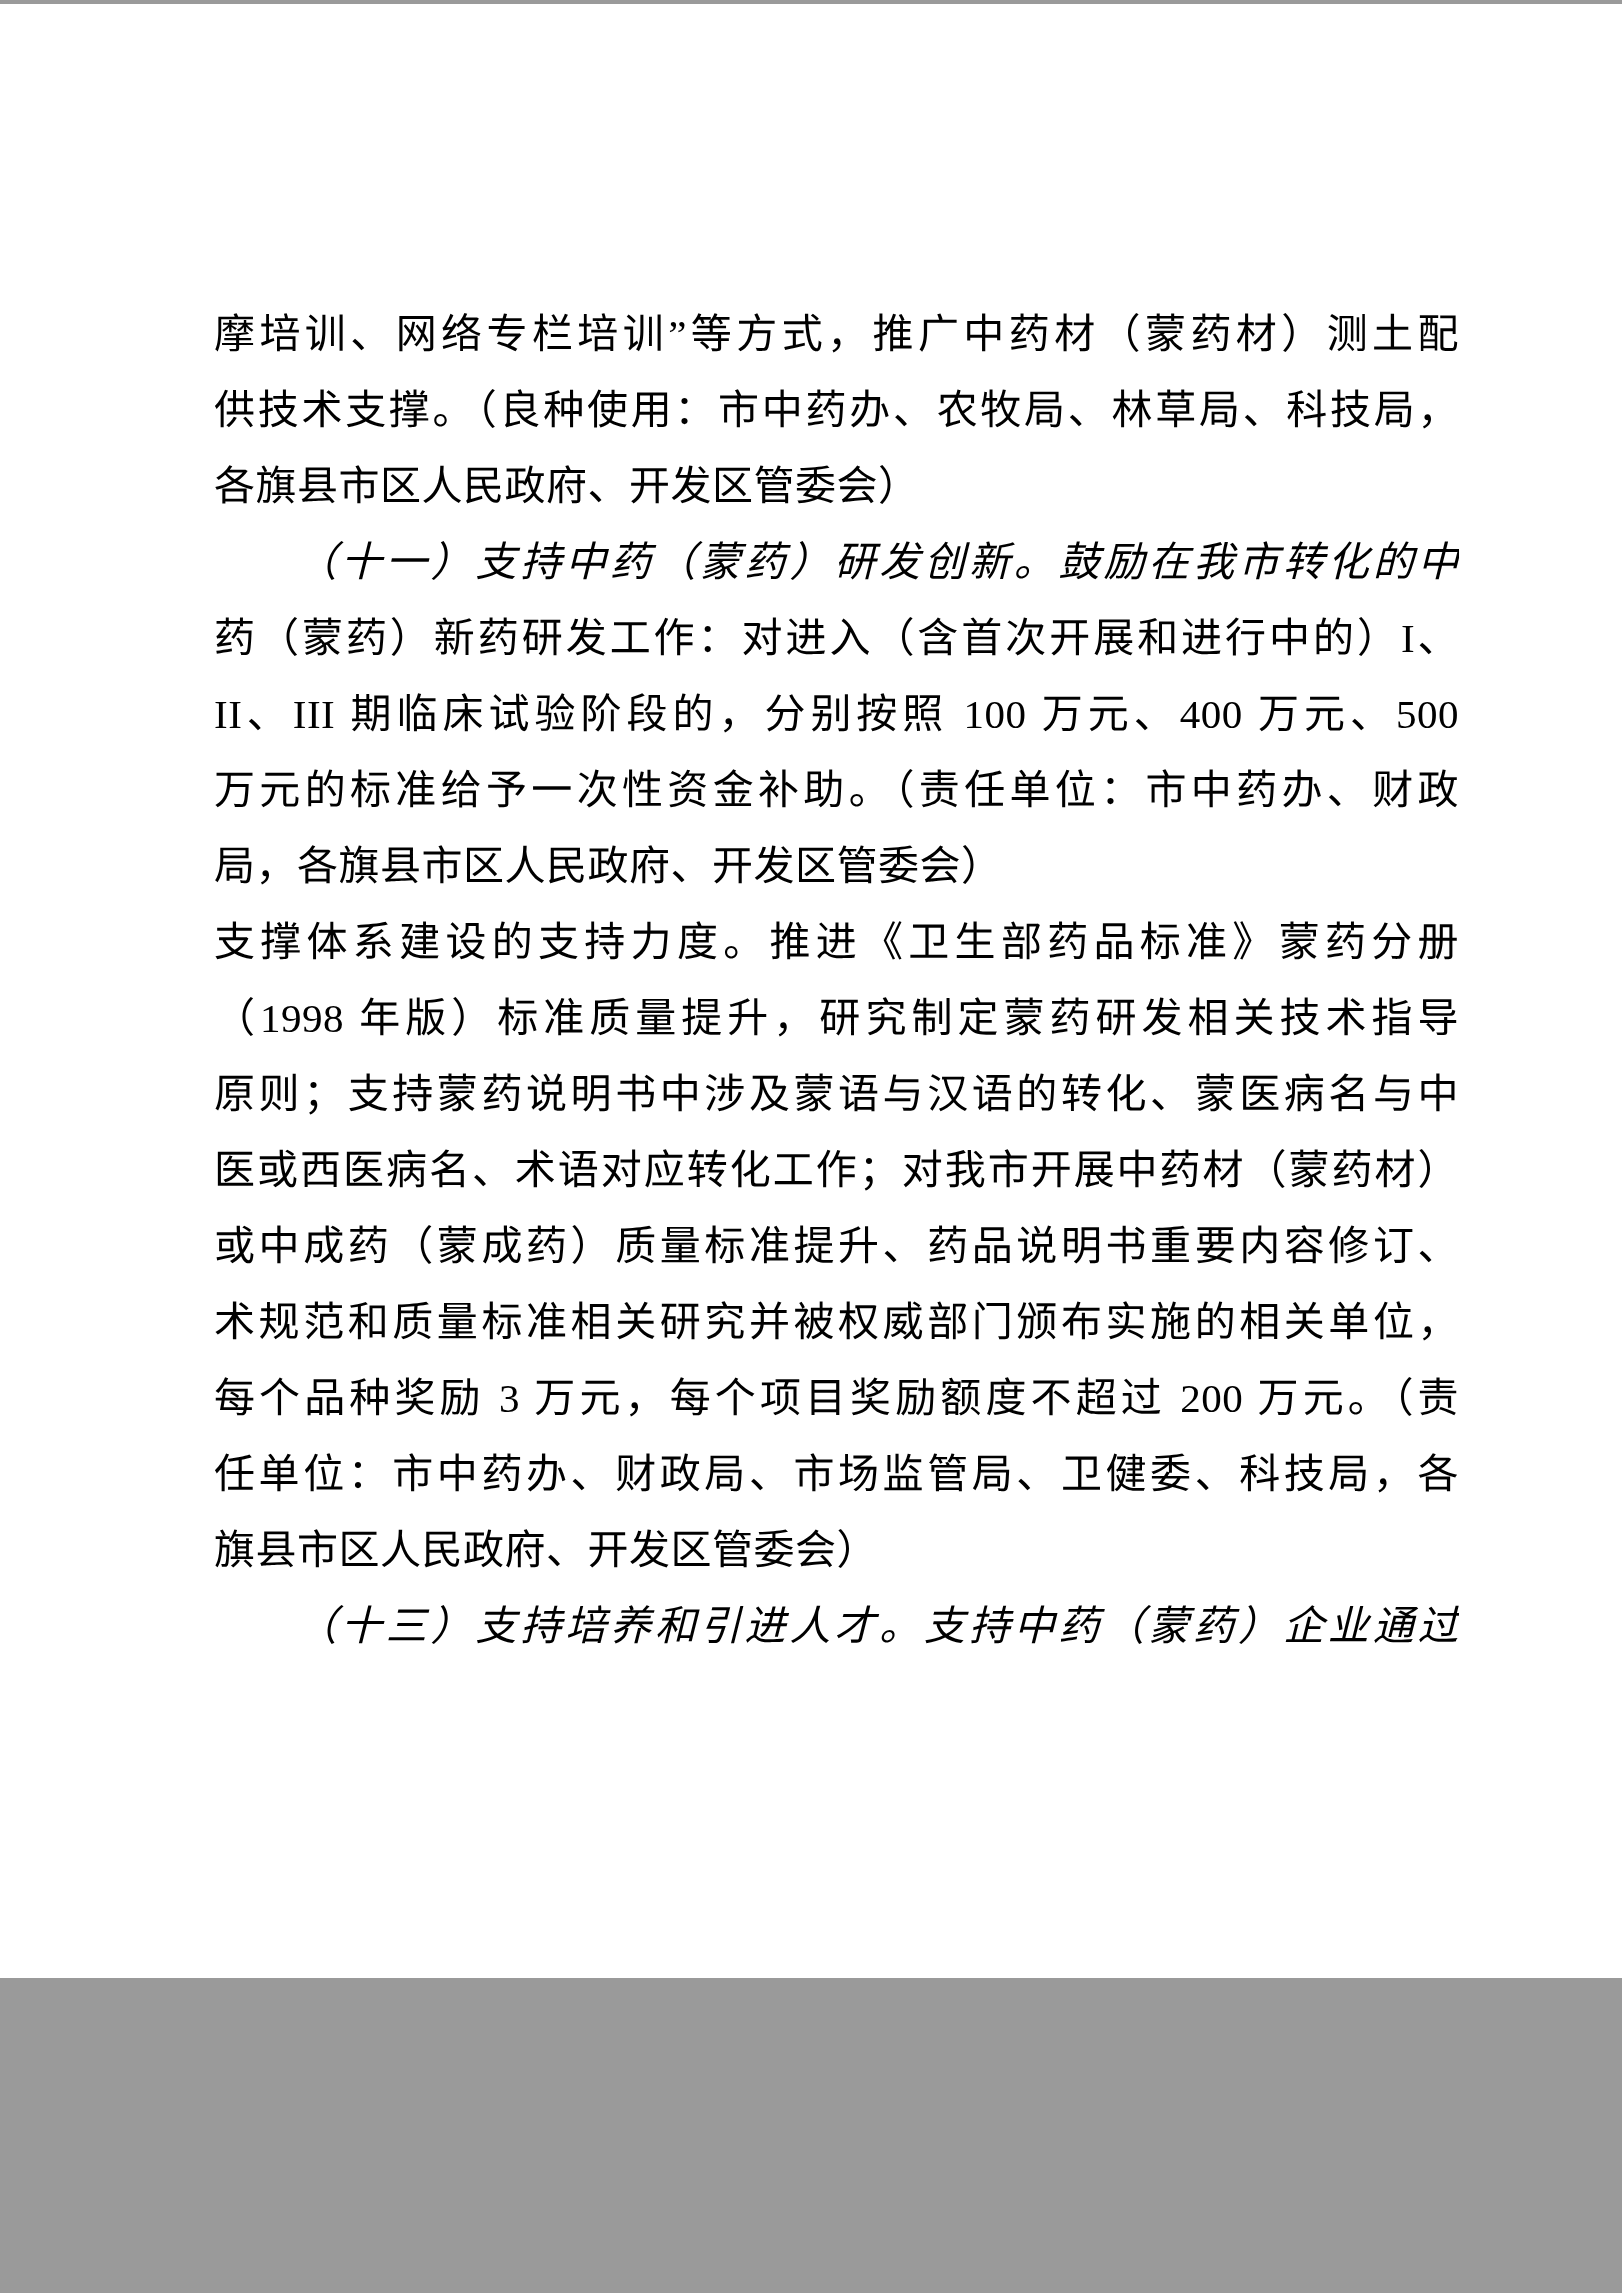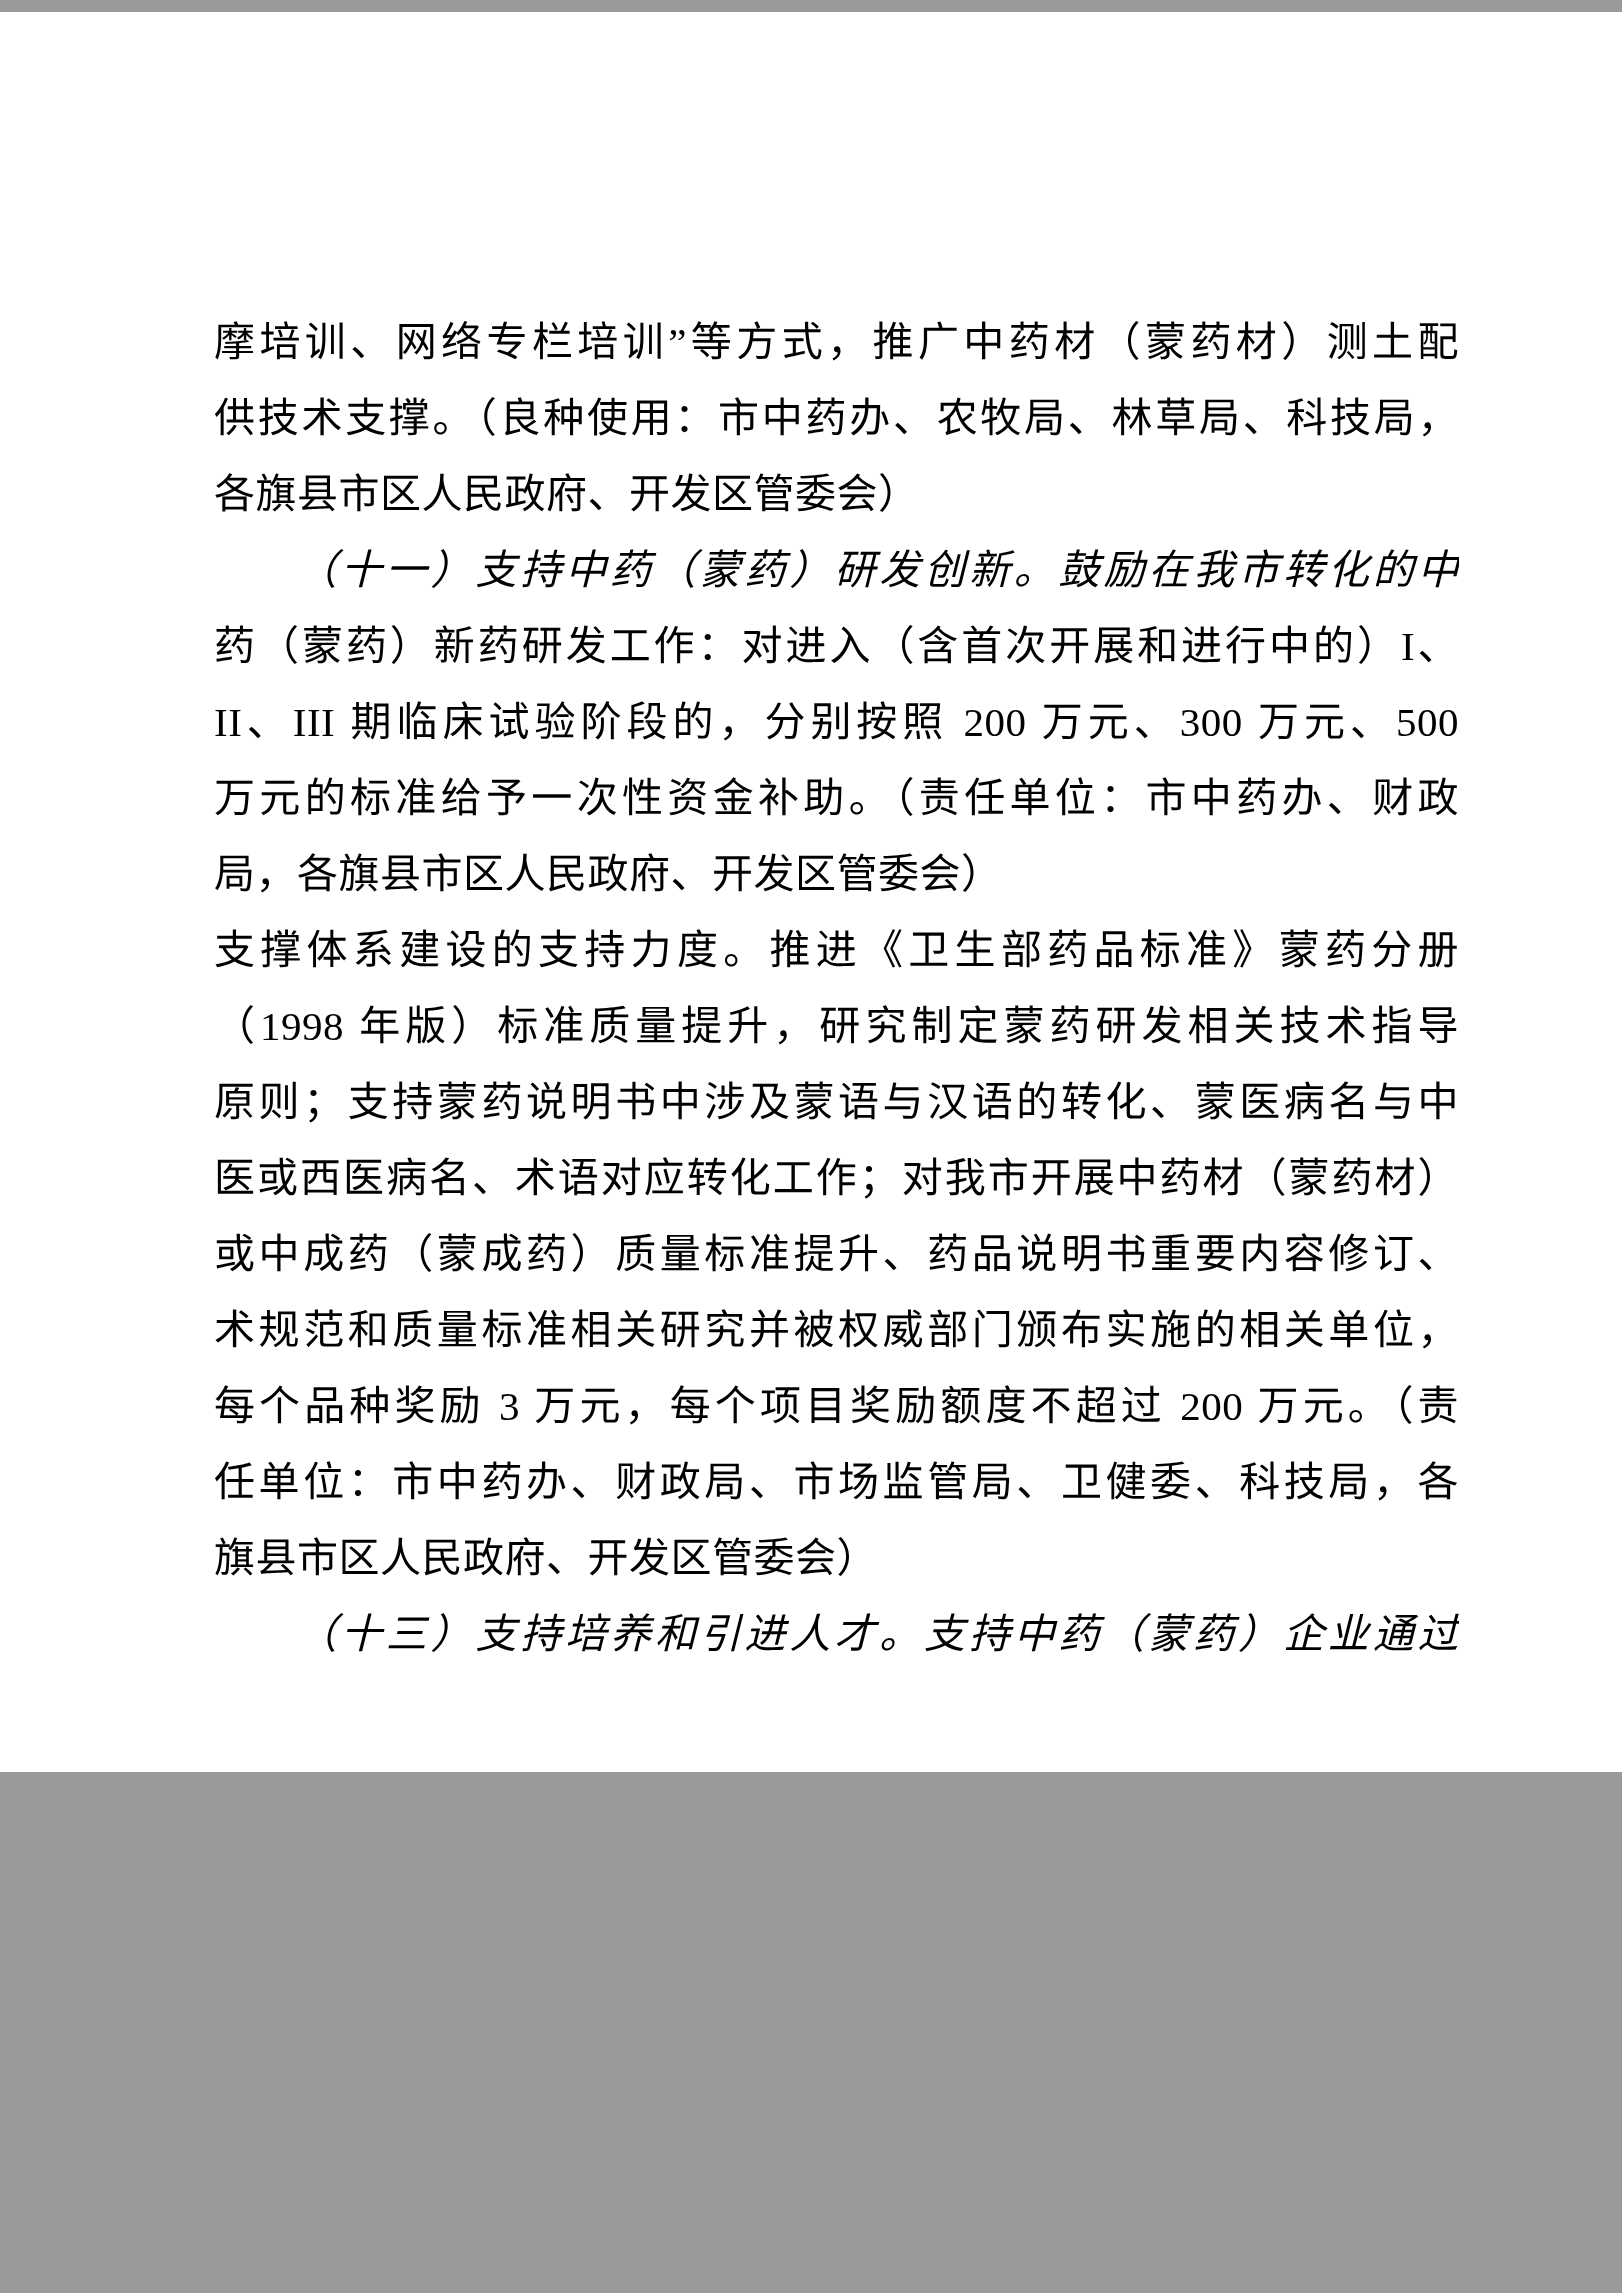--- a/index.html
+++ b/index.html
@@ -4,22 +4,22 @@
 <title>Document Page</title>
 <style>
   html, body {
     margin: 0;
     padding: 0;
     background: #9a9a9a;
   }
   .page {
     position: relative;
     width: 1622px;
-    height: 1760px;
-    margin: 12px auto;
+    height: 1974px;
+    margin: 4px auto;
     background: #ffffff;
     color: #000000;
     font-family: "Liberation Serif", "DejaVu Serif", serif;
     overflow: hidden;
   }
   .text-block {
     position: absolute;
     left: 214px;
     top: 292px;
     width: 1245px;
@@ -56,21 +56,21 @@
 <body>
 
 <div class="page">
 
   <div class="text-block">
     <div class="line">摩培训、网络专栏培训”等方式，推广中药材（蒙药材）测土配</div>
     <div class="line">供技术支撑。（良种使用：市中药办、农牧局、林草局、科技局，</div>
     <div class="line para-end">各旗县市区人民政府、开发区管委会）</div>
     <div class="line indent">（十一）支持中药（蒙药）研发创新。鼓励在我市转化的中</div>
     <div class="line">药（蒙药）新药研发工作：对进入（含首次开展和进行中的）I、</div>
-    <div class="line">II、III 期临床试验阶段的，分别按照 200 万元、300 万元、500</div>
+    <div class="line">II、III 期临床试验阶段的，分别按照 100 万元、400 万元、500</div>
     <div class="line">万元的标准给予一次性资金补助。（责任单位：市中药办、财政</div>
     <div class="line para-end">局，各旗县市区人民政府、开发区管委会）</div>
     <div class="line">支撑体系建设的支持力度。推进《卫生部药品标准》蒙药分册</div>
     <div class="line">（1998 年版）标准质量提升，研究制定蒙药研发相关技术指导</div>
     <div class="line">原则；支持蒙药说明书中涉及蒙语与汉语的转化、蒙医病名与中</div>
     <div class="line">医或西医病名、术语对应转化工作；对我市开展中药材（蒙药材）</div>
     <div class="line">或中成药（蒙成药）质量标准提升、药品说明书重要内容修订、</div>
     <div class="line">术规范和质量标准相关研究并被权威部门颁布实施的相关单位，</div>
     <div class="line">每个品种奖励 3 万元，每个项目奖励额度不超过 200 万元。（责</div>
     <div class="line">任单位：市中药办、财政局、市场监管局、卫健委、科技局，各</div>

